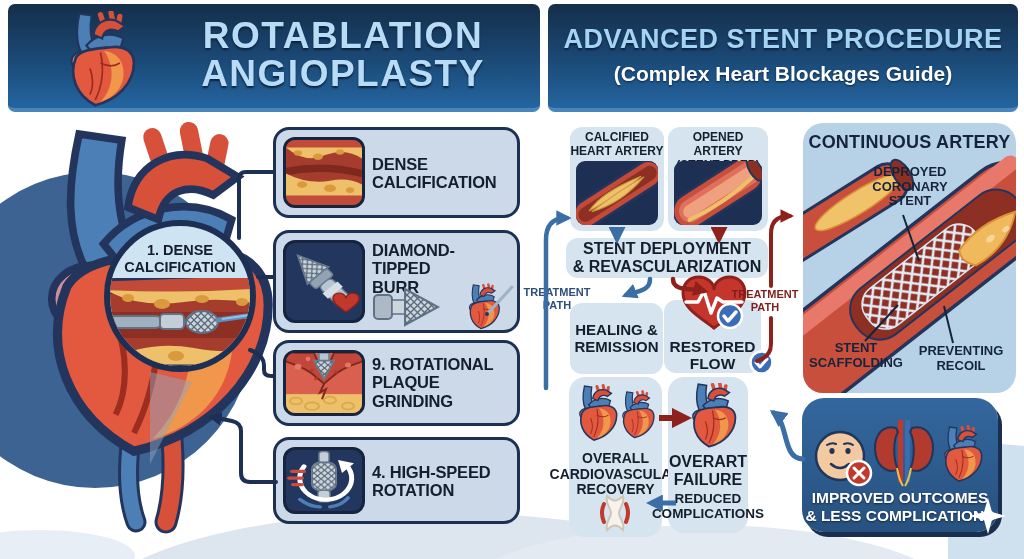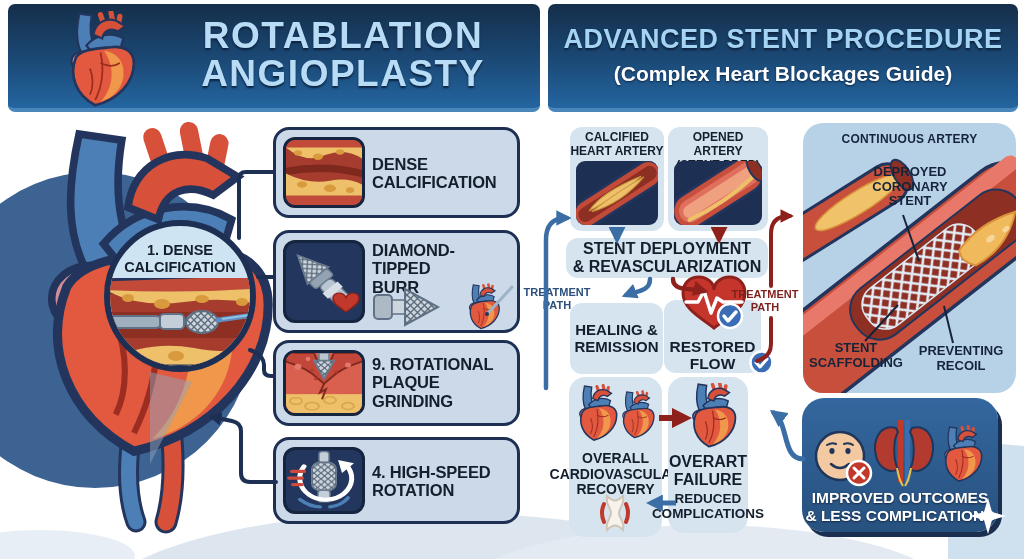--- a/index.html
+++ b/index.html
@@ -46,21 +46,21 @@
   .fimg-tile svg{width:100%;height:100%;}
   .fcenter{display:flex;align-items:center;justify-content:center;text-align:center;
            font-weight:800;line-height:1.12;}
   .tp{position:absolute;text-align:center;font-size:11px;font-weight:800;line-height:1.2;z-index:4;}
   .overlabel{position:absolute;left:50%;transform:translateX(-50%);text-align:center;
              font-weight:800;line-height:1.12;}
   
   .rpanel{position:absolute;left:803px;top:123px;width:213px;height:270px;background:#b7d2e7;
           border-radius:20px;overflow:hidden;z-index:2;}
   .rpanel-title{position:absolute;left:0;top:9px;width:100%;text-align:center;
-                font-size:12px;font-weight:800;letter-spacing:.2px;color:#15243a;z-index:2;}
+                font-size:18px;font-weight:800;letter-spacing:.2px;color:#15243a;z-index:2;}
   .rlabel{position:absolute;text-align:center;font-size:13px;font-weight:800;line-height:1.12;
           color:#15243a;z-index:2;}
   
   .outbox{position:absolute;left:802px;top:398px;width:196px;height:134px;border-radius:22px;
           background:linear-gradient(180deg,#34679e,#27517f);box-shadow:4px 5px 0 #1a2f4f;z-index:2;}
   .outbox-label{position:absolute;left:0;bottom:7px;width:100%;text-align:center;color:#fff;
                 font-size:15.5px;font-weight:800;line-height:1.15;text-shadow:0 1px 2px #13263f;}
   .z1{z-index:1;} .z3{z-index:3;} .z5{z-index:5;pointer-events:none;}
 </style>
 </head>

